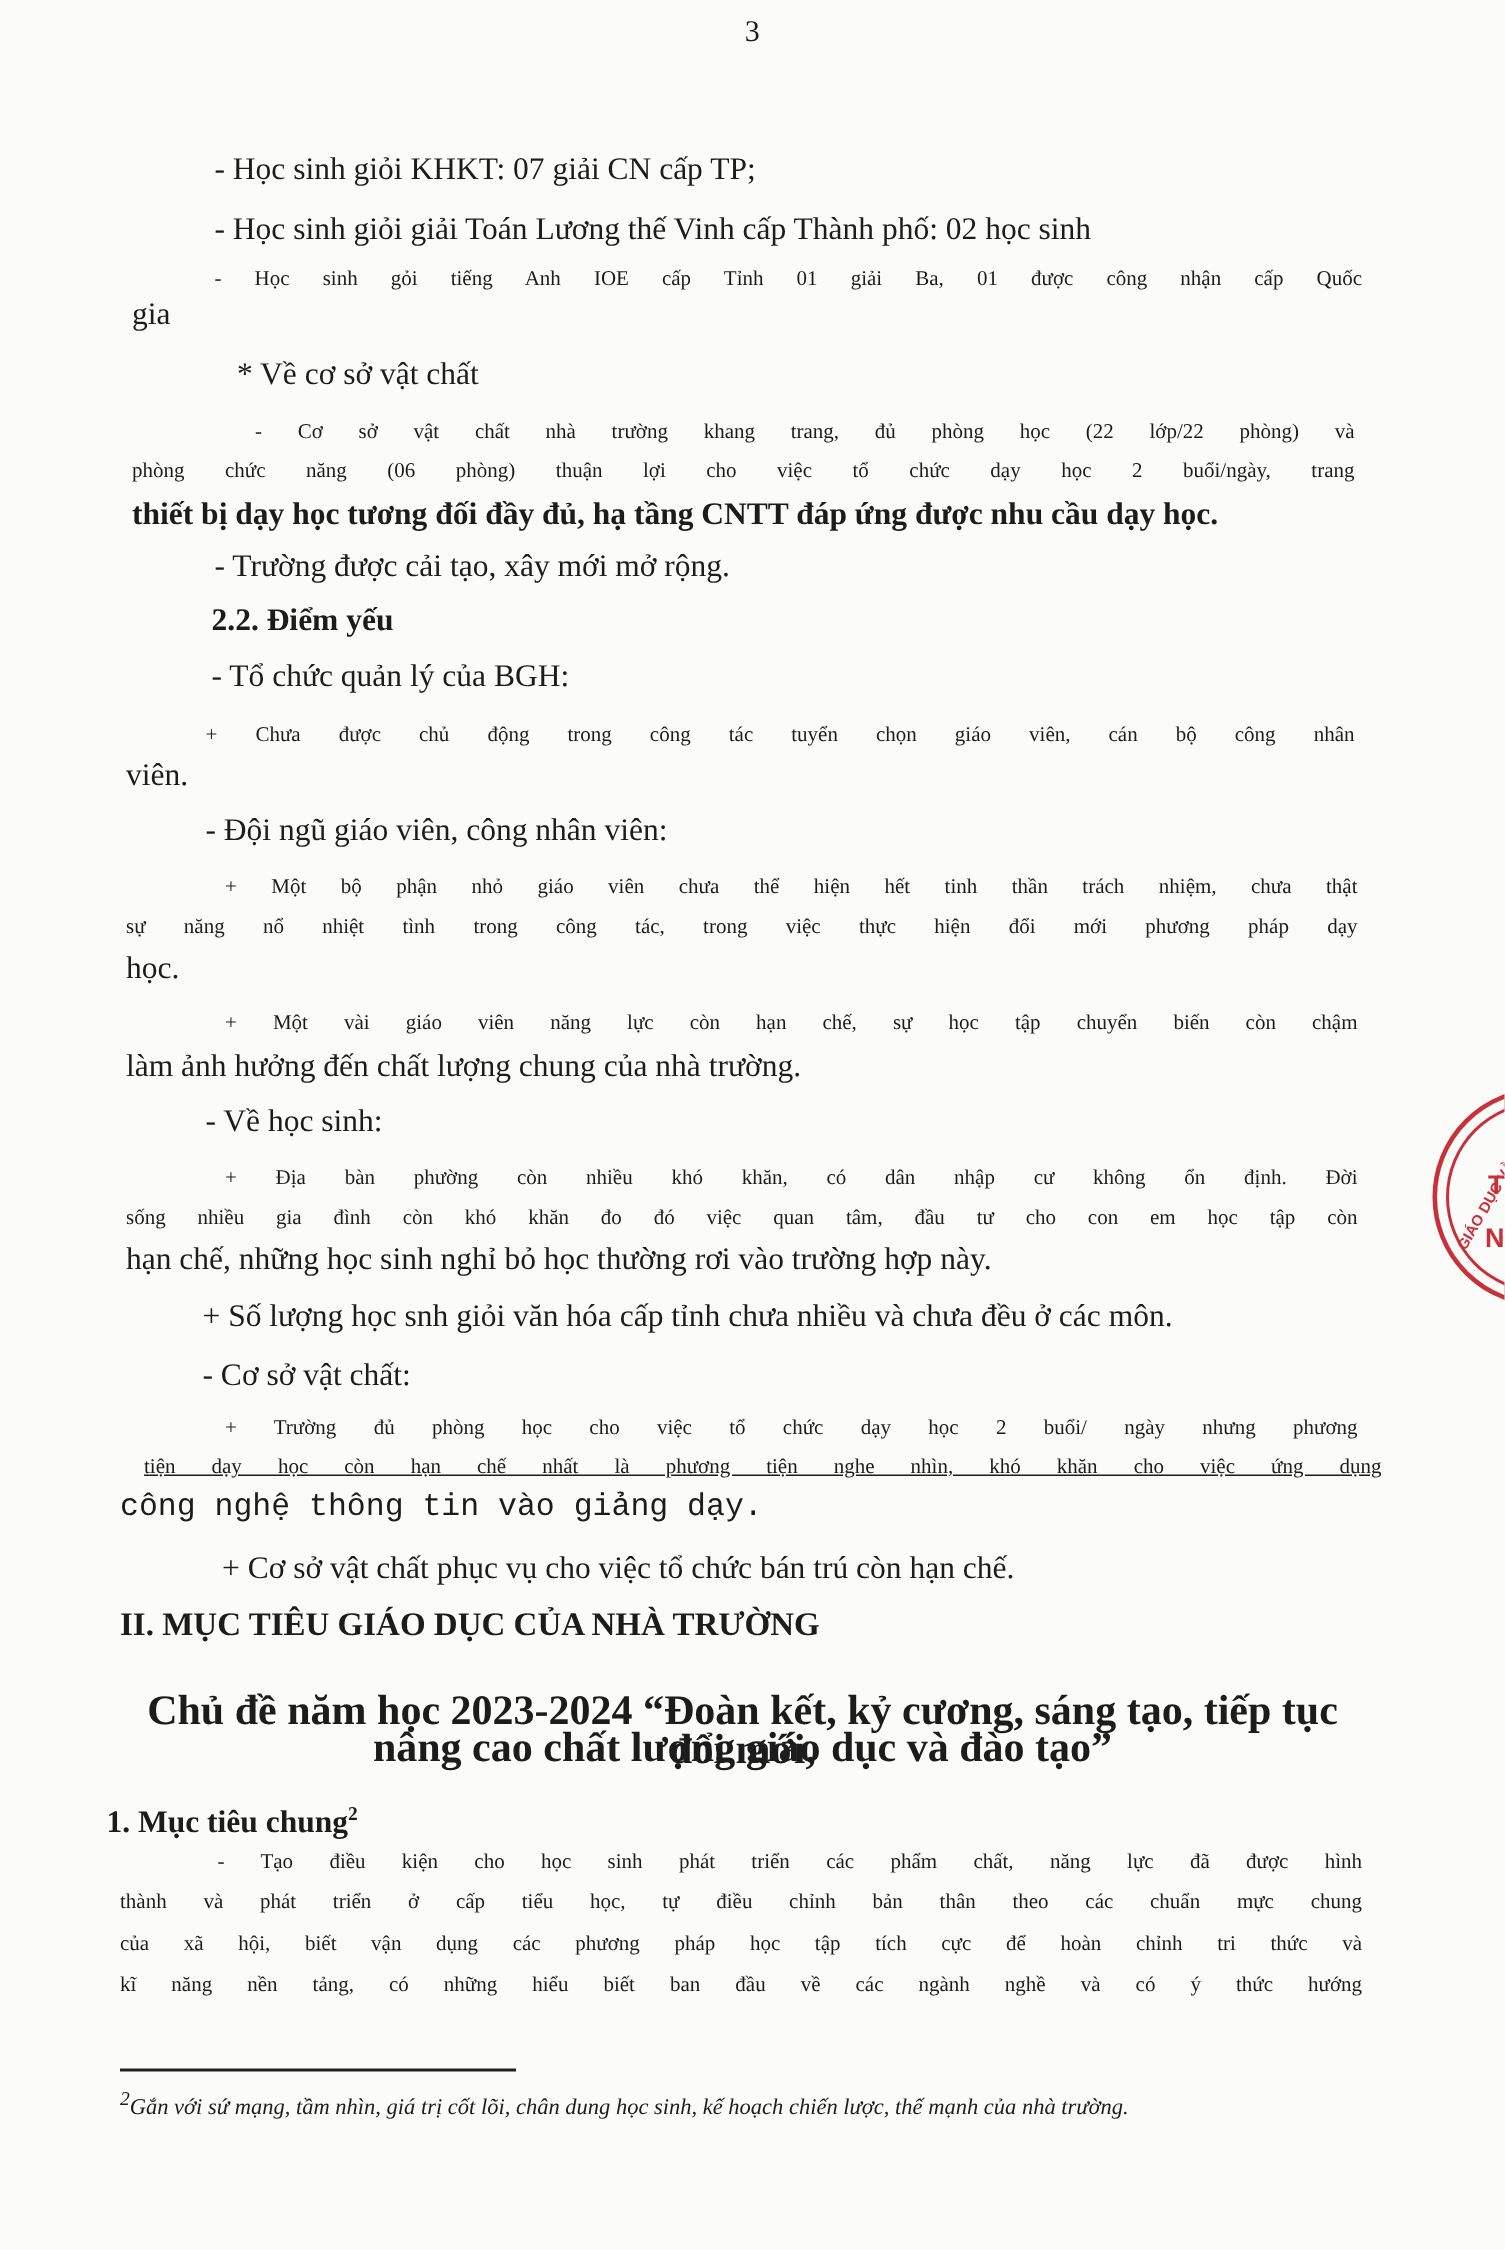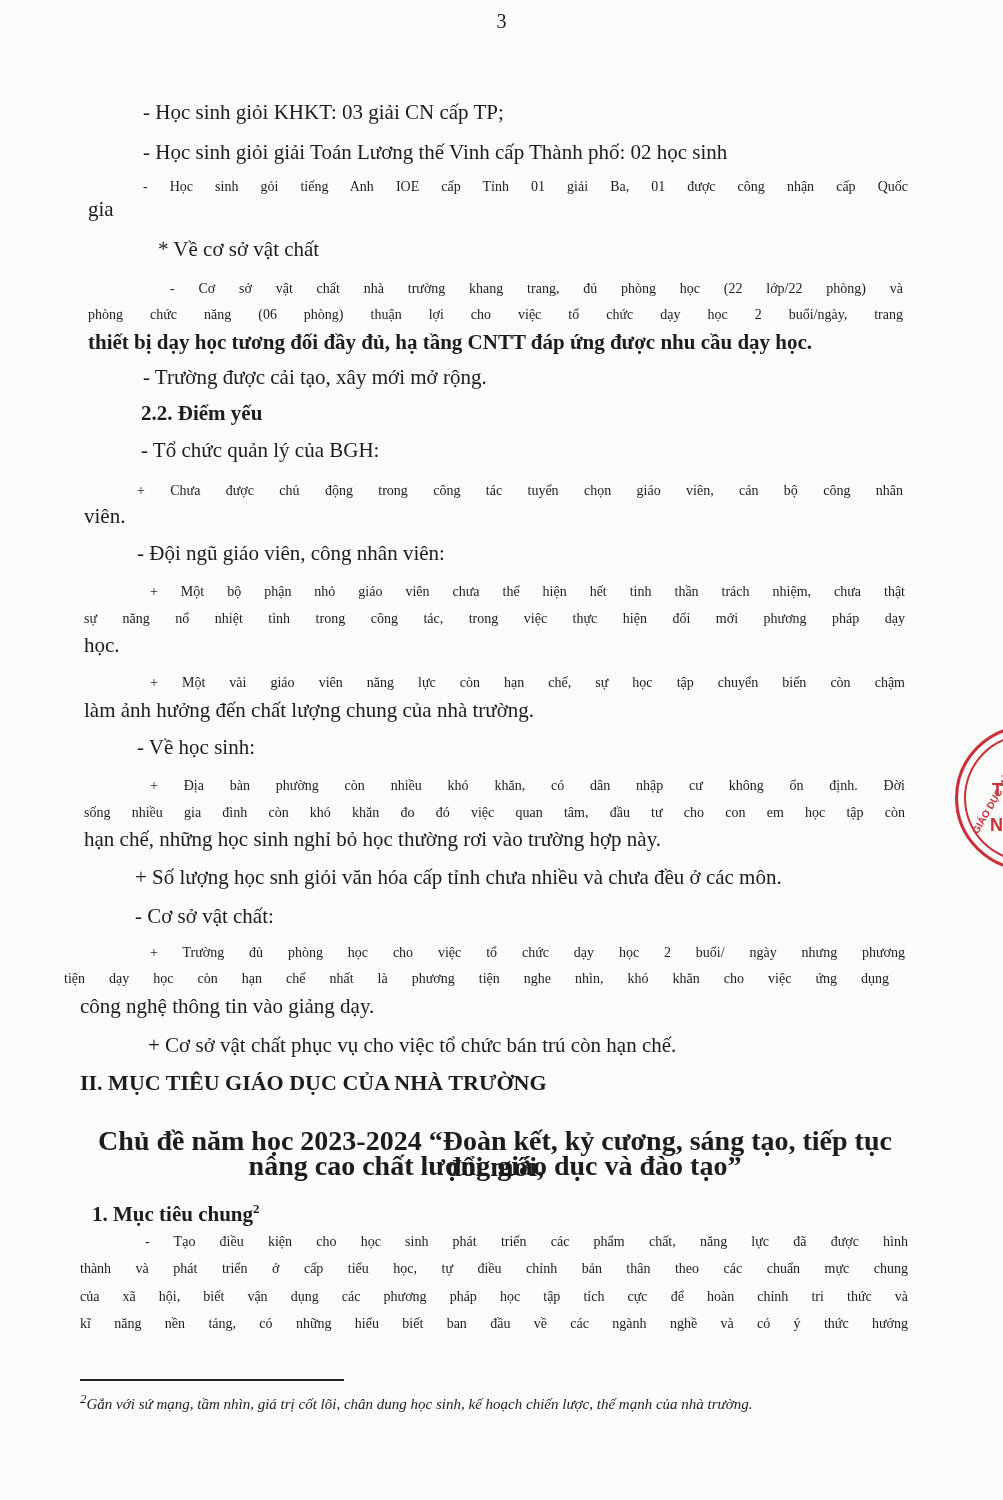--- a/index.html
+++ b/index.html
@@ -20,21 +20,21 @@
   .seal { position:absolute; left:955px; top:725px; width:140px; height:140px; border-radius:50%;
           border:3px solid #c8303a; box-shadow: inset 0 0 0 6px #fbfbf9, inset 0 0 0 8px #c8303a; }
   .seal-text { position:absolute; left:962px; top:745px; color:#c8303a; font-family:"Liberation Sans", sans-serif; font-size:10px; font-weight:bold; transform:rotate(-60deg); transform-origin:left top; white-space:nowrap; }
   .seal-letter { position:absolute; color:#c8303a; font-family:"Liberation Sans", sans-serif; font-weight:bold; font-size:18px; }
 </style>
 </head>
 <body>
 
 <div class="page-number">3</div>
 
-<div class="line" style="left:143px;top:99px;">- Học sinh giỏi KHKT: 03 giải CN cấp TP;</div>
+<div class="line" style="left:143px;top:99px;">- Học sinh giỏi KHKT: 07 giải CN cấp TP;</div>
 <div class="line" style="left:143px;top:139px;">- Học sinh giỏi giải Toán Lương thế Vinh cấp Thành phố: 02 học sinh</div>
 <div class="just" style="left:143px;top:174px;width:765px;">- Học sinh gỏi tiếng Anh IOE cấp Tỉnh 01  giải Ba, 01 được công nhận cấp Quốc</div>
 <div class="line" style="left:88px;top:196px;">gia</div>
 
 <div class="line" style="left:158px;top:236px;">* Về cơ sở vật chất</div>
 <div class="just" style="left:170px;top:276px;width:733px;">- Cơ sở vật chất nhà trường khang trang, đủ phòng học (22 lớp/22 phòng) và</div>
 <div class="just" style="left:88px;top:302px;width:815px;">phòng chức năng (06 phòng) thuận lợi cho việc tổ chức dạy học 2 buổi/ngày, trang</div>
 <div class="line" style="left:88px;top:329px;font-weight:bold;">thiết bị dạy học tương đối đầy đủ, hạ tầng CNTT đáp ứng được nhu cầu dạy học.</div>
 <div class="line" style="left:143px;top:364px;">- Trường được cải tạo, xây mới mở rộng.</div>
 
@@ -51,30 +51,30 @@
 <div class="line" style="left:84px;top:697px;">làm ảnh hưởng đến chất lượng chung của nhà trường.</div>
 
 <div class="line" style="left:137px;top:734px;">- Về học sinh:</div>
 <div class="just" style="left:150px;top:773px;width:755px;">+ Địa bàn phường còn nhiều khó khăn, có dân nhập cư không ổn định. Đời</div>
 <div class="just" style="left:84px;top:800px;width:821px;">sống nhiều gia đình còn khó khăn đo đó việc quan tâm, đầu tư cho con em học tập còn</div>
 <div class="line" style="left:84px;top:826px;">hạn chế, những học sinh nghỉ bỏ học thường rơi vào trường hợp này.</div>
 <div class="line" style="left:135px;top:864px;">+ Số lượng học snh giỏi văn hóa cấp tỉnh chưa nhiều và chưa đều ở các môn.</div>
 
 <div class="line" style="left:135px;top:903px;text-align:right;">- Cơ sở vật chất:</div>
 <div class="just" style="left:150px;top:940px;width:755px;">+ Trường đủ phòng học cho việc tổ chức dạy học 2 buổi/ ngày nhưng phương</div>
-<div class="just" style="left:64px;top:966px;width:825px;">tiện dạy học còn hạn chế nhất là phương tiện nghe nhìn, khó khăn cho việc ứng dụng</div>
-<div class="line" style="left:80px;top:993px;">công nghệ thông tin vào giảng dạy.</div>
+<div class="just" style="left:96px;top:966px;width:825px;text-decoration:underline;">tiện dạy học còn hạn chế nhất là phương tiện nghe nhìn, khó khăn cho việc ứng dụng</div>
+<div class="line" style="left:80px;top:993px;font-family:Liberation Mono, monospace;">công nghệ thông tin vào giảng dạy.</div>
 <div class="line" style="left:148px;top:1032px;">+ Cơ sở vật chất phục vụ cho việc tổ chức bán trú còn hạn chế.</div>
 
 <div class="line bold" style="left:80px;top:1070px;font-size:22px;">II. MỤC TIÊU GIÁO DỤC CỦA NHÀ TRƯỜNG</div>
 
 <div class="center" style="top:1128px;">Chủ đề năm học 2023-2024 “Đoàn kết, kỷ cương, sáng tạo, tiếp tục đổi mới,</div>
 <div class="center" style="top:1153px;">nâng cao chất lượng giáo dục và đào tạo”</div>
 
-<div class="line bold" style="left:92px;top:1196px;font-family:Liberation Serif, serif;">
+<div class="line bold" style="left:71px;top:1196px;font-family:Liberation Serif, serif;">
   <span>1. Mục tiêu chung</span><sup>2</sup>
 </div>
 
 <div class="just" style="left:145px;top:1229px;width:763px;">- Tạo điều kiện cho học sinh phát triển các phẩm chất, năng lực đã được hình</div>
 <div class="just" style="left:80px;top:1256px;width:828px;">thành và phát triển ở cấp tiểu học, tự điều chỉnh bản thân theo các chuẩn mực chung</div>
 <div class="just" style="left:80px;top:1284px;width:828px;">của xã hội, biết vận dụng các phương pháp học tập tích cực để hoàn chỉnh tri thức và</div>
 <div class="just" style="left:80px;top:1311px;width:828px;">kĩ năng nền tảng, có những hiểu biết ban đầu về các ngành nghề và có ý thức hướng</div>
 
 <div class="footnote-rule"></div>
 <div class="footnote">

